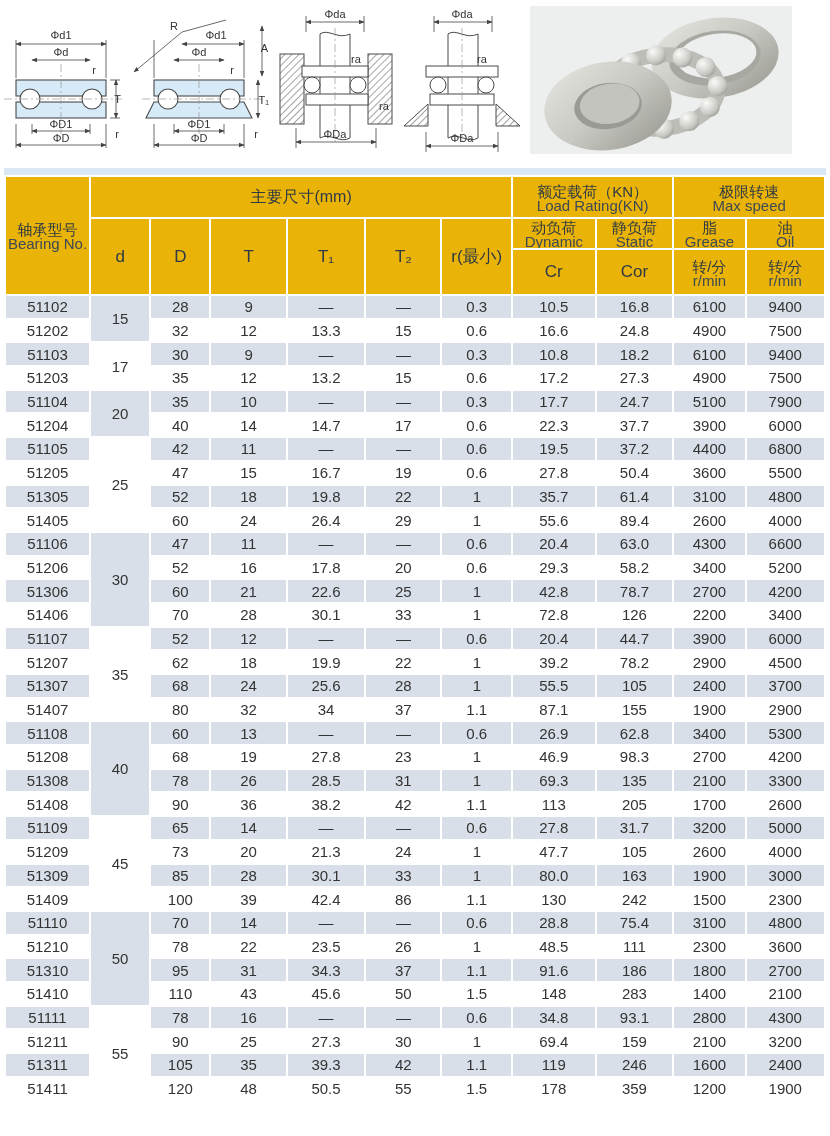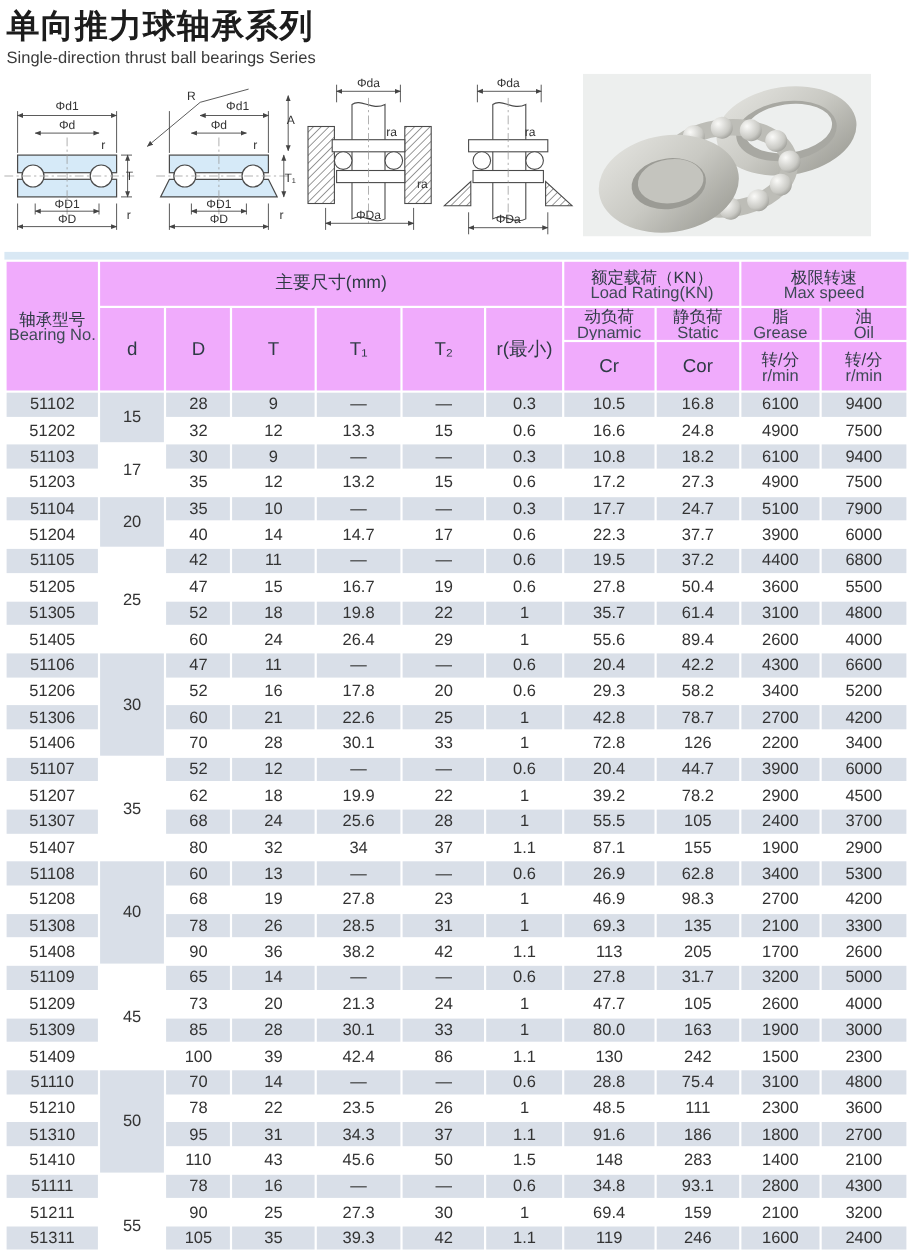--- a/index.html
+++ b/index.html
@@ -13,41 +13,37 @@
 
   .figures { display:flex; align-items:flex-start; gap:6px; padding:6px 2px 0 2px; height:164px; }
   .figures svg text { font-size:11px; fill:#333; }
   .photo { margin-left:2px; }
 
   .tstrip { height:7px; background:#d9e8f4; margin:4px 4px 0 4px; }
 
   table { border-collapse:separate; border-spacing:2px; width:calc(100% - 8px);
     margin:0 4px; table-layout:fixed; }
   th, td { text-align:center; vertical-align:middle; overflow:hidden; }
-  thead th { background:#f0abfc; color:#2e3a44; font-weight:normal; }
+  thead th { background:#eab308; color:#2e3a44; font-weight:normal; }
   th .cn { font-size:15px; line-height:17px; }
   th .cn-big { font-size:16px; line-height:18px; }
   th .en { font-size:15px; line-height:12px; color:#3d4a55; }
   th .sym { font-size:17px; }
   .hr1 th { height:40px; }
   .hr2 th { height:24px; }
   .hr3 th { height:44px; }
   td { font-size:15px; height:21.7px; background:#fff; }
   td.shade { background:#d9dfe8; }
   td.dcell { font-size:15px; }
 </style>
 </head>
 <body>
 
 <div class="page">
 
-  <header>
-    <h1>单向推力球轴承系列</h1>
-    <div class="subtitle">Single-direction thrust ball bearings Series</div>
-  </header>
 
   <svg width="0" height="0" style="position:absolute">
     <defs>
       <marker id="arr" viewBox="0 0 10 10" refX="9" refY="5" markerWidth="7" markerHeight="7" orient="auto-start-reverse">
         <path d="M0,1 L10,5 L0,9 z" fill="#444"></path>
       </marker>
       <pattern id="hatch" width="5" height="5" patternUnits="userSpaceOnUse" patternTransform="rotate(45)">
         <rect width="5" height="5" fill="#fff"></rect>
           <line x1="0" y1="0" x2="0" y2="5" stroke="#666" stroke-width="1.2"></line>
       </pattern>
@@ -443,21 +439,21 @@
         </tr>
         <tr>
           <td class="shade">51106</td>
           <td class="shade dcell" rowspan="4">30</td>
           <td class="shade">47</td>
           <td class="shade">11</td>
           <td class="shade">—</td>
           <td class="shade">—</td>
           <td class="shade">0.6</td>
           <td class="shade">20.4</td>
-          <td class="shade">42.2</td>
+          <td class="shade">63.0</td>
           <td class="shade">4300</td>
           <td class="shade">6600</td>
         </tr>
         <tr>
           <td class="">51206</td>
           <td class="">52</td>
           <td class="">16</td>
           <td class="">17.8</td>
           <td class="">20</td>
           <td class="">0.6</td>

